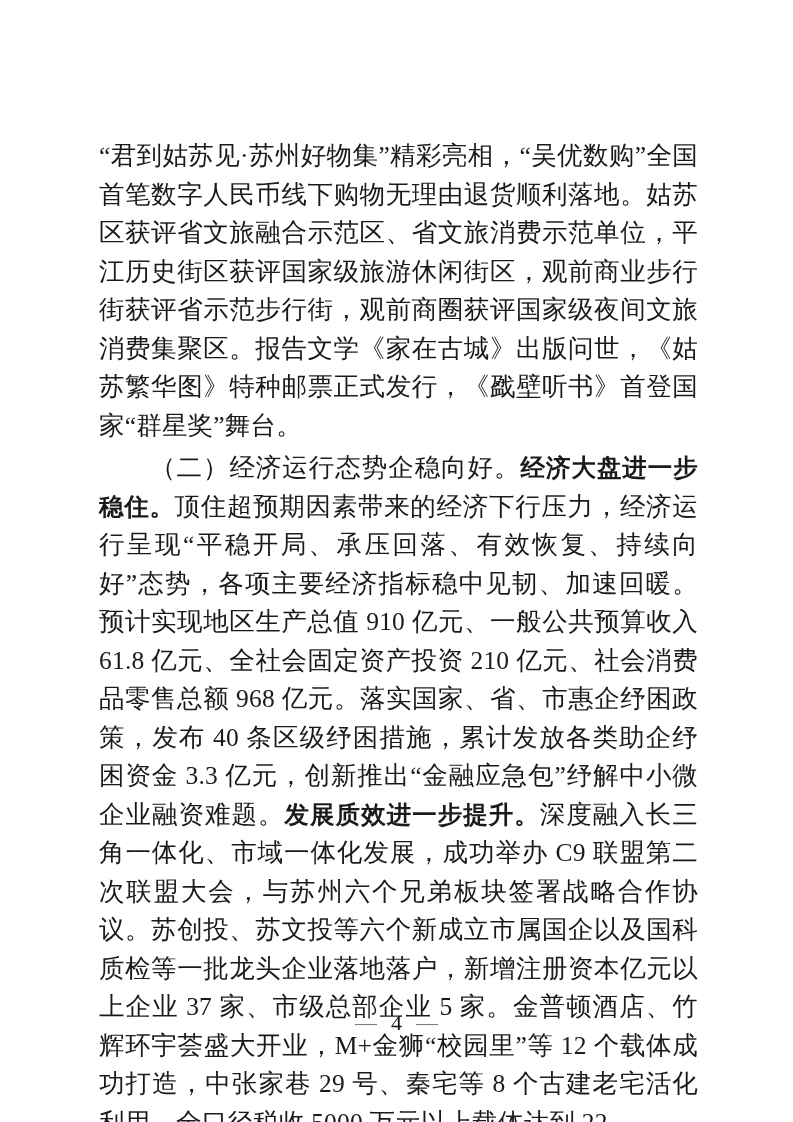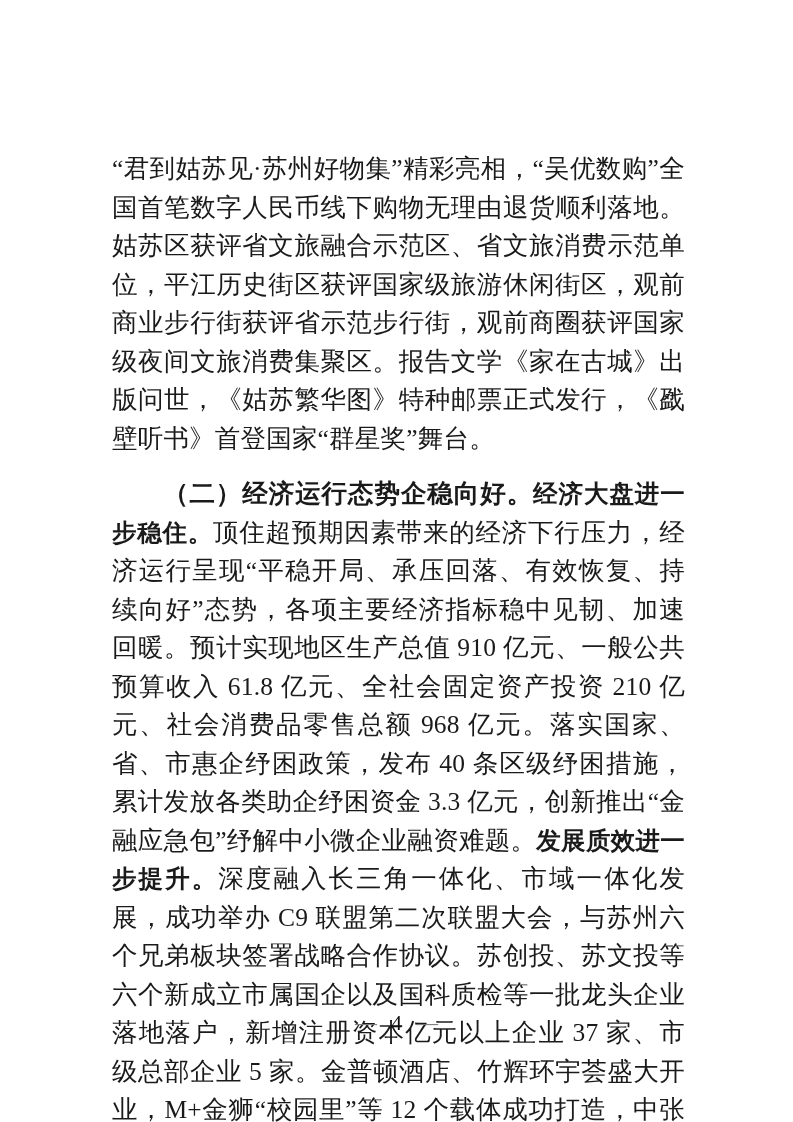--- a/index.html
+++ b/index.html
@@ -24,32 +24,32 @@
     position: absolute;
     left: 95px;
     top: 133px;
     width: 607px;
     font-size: 25.5px;
     line-height: 38.5px;
     text-align: justify;
     letter-spacing: 0.2px;
   }
   .text-block p {
-    margin: 17px;
+    margin: 4px;
     padding: 0;
     text-align: justify;
   }
   .text-block p.indent {
     text-indent: 2em;
   }
   .run-normal {
     font-weight: normal;
   }
   .run-kai {
-    font-weight: bold;
+    font-weight: normal;
   }
   .run-bold {
     font-weight: 700;
     font-family: "Liberation Sans", "DejaVu Sans", sans-serif;
     font-size: 24.5px;
   }
   .footer {
     position: absolute;
     left: 0;
     right: 0;

